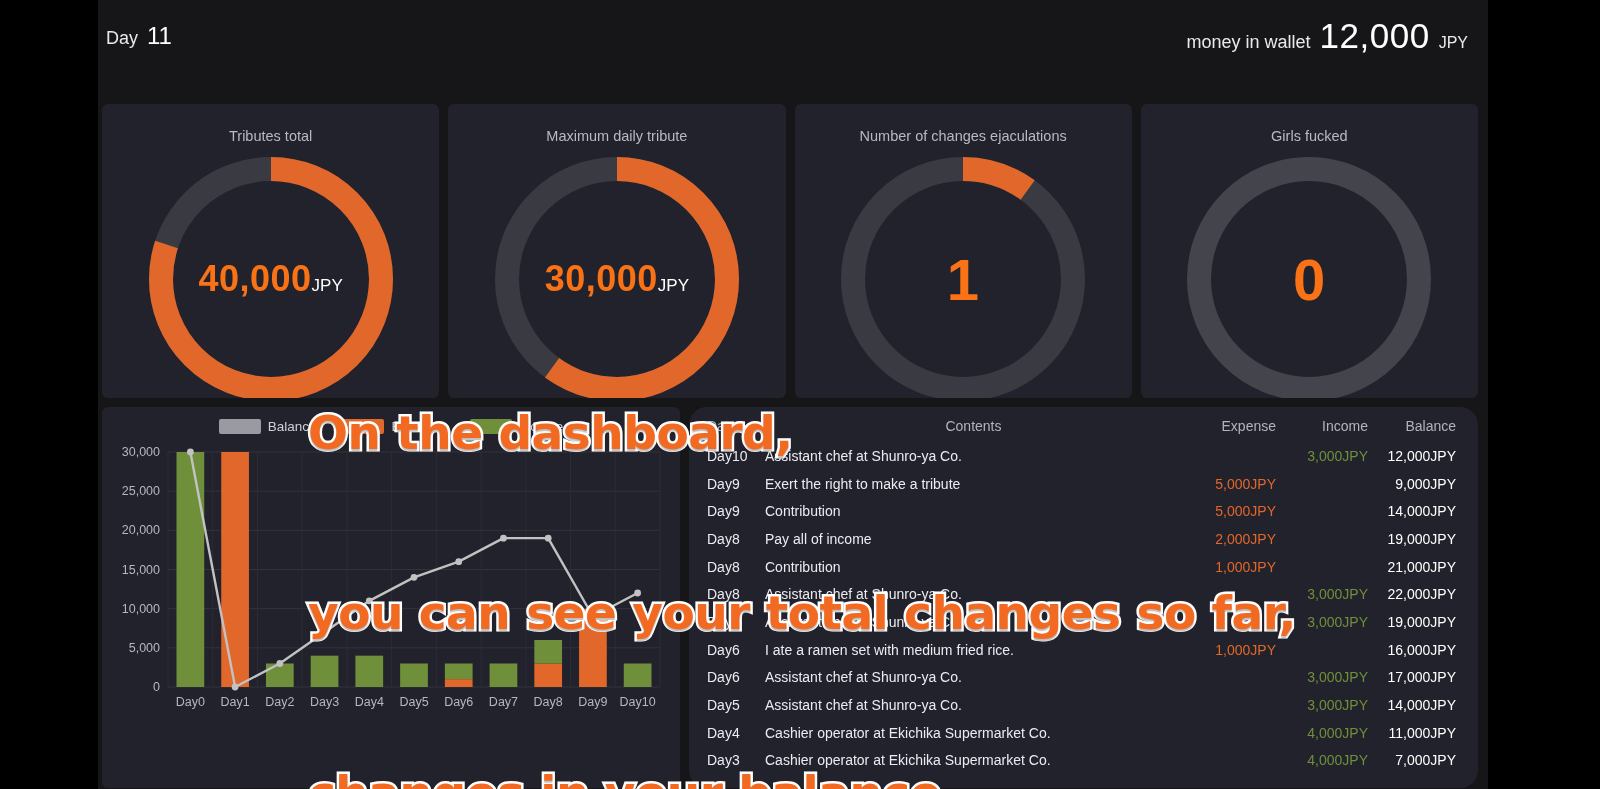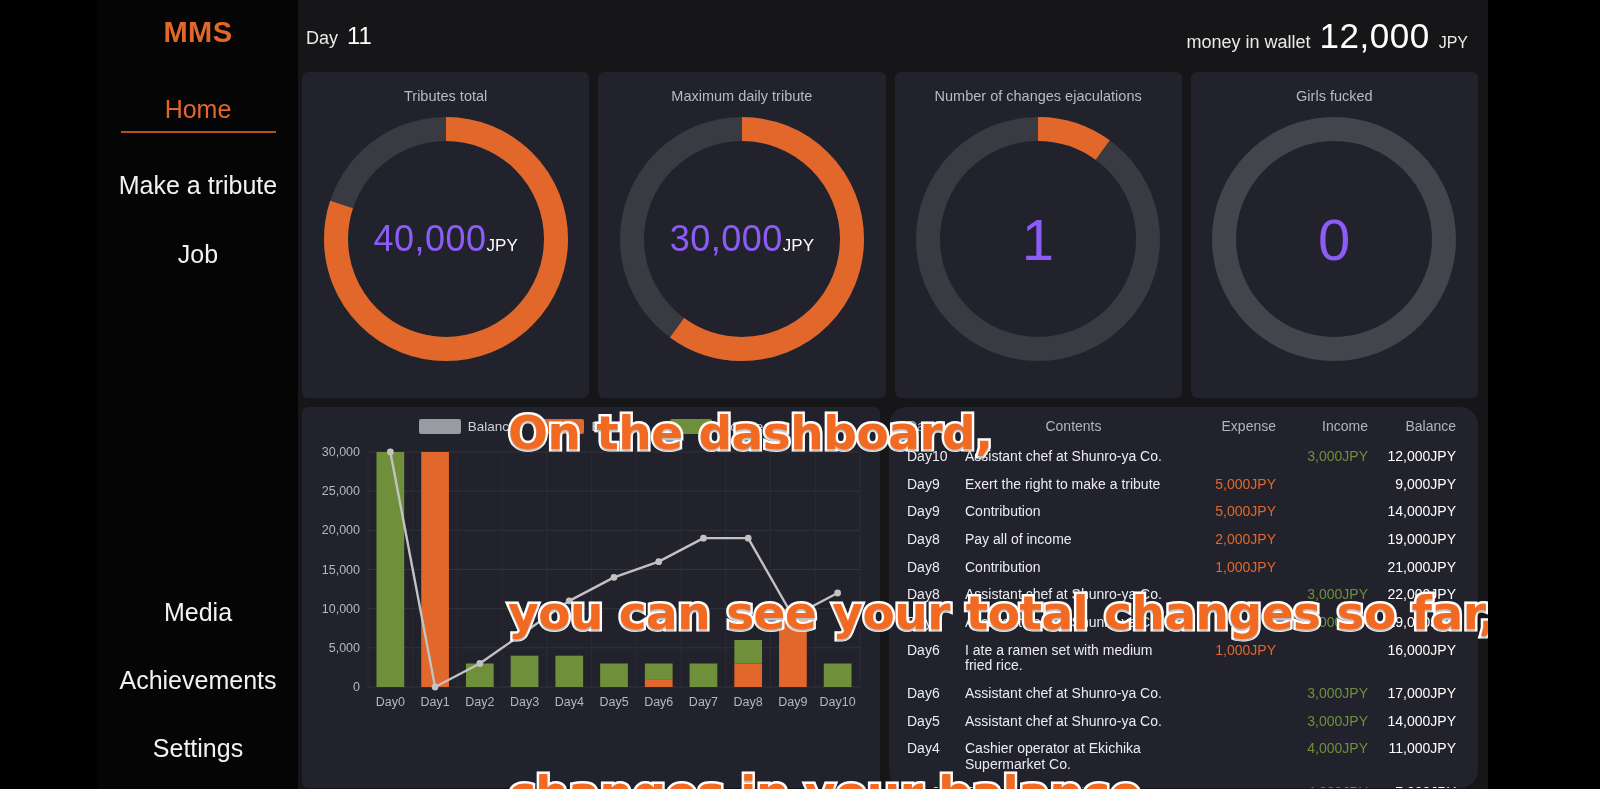--- a/index.html
+++ b/index.html
@@ -93,37 +93,38 @@
     gap: 9px;
     padding: 0 10px 0 4px;
     height: 326px;
   }
   .stat-card {
     flex: 1 1 0;
     background: #22222c;
     border-radius: 6px;
     position: relative;
     display: flex; flex-direction: column; align-items: center;
-    padding-top: 16px;
+    padding-top: 24px;
     overflow: hidden;
+    margin-top: 32px;
   }
   .stat-title { color: #b9b9c2; font-size: 14.5px; }
   .donut-wrap {
     position: relative;
     width: 256px; height: 256px;
     margin-top: 7px;
   }
   .donut-wrap svg { display: block; }
   .donut-center {
     position: absolute; left: 0; right: 0; top: 50%;
     transform: translateY(-50%);
     text-align: center;
     display: flex; align-items: baseline; justify-content: center;
   }
-  .donut-value { color: #8b5cf6; font-size: 36px; font-weight: 400; letter-spacing: 0.5px; }
+  .donut-value { color: #f97316; font-size: 36px; font-weight: 700; letter-spacing: 0.5px; }
   .donut-value.big { font-size: 58px; }
   .donut-unit { color: #ffffff; font-size: 17px; }
 
   
   .bottom-row {
     display: flex;
     gap: 9px;
     padding: 9px 10px 0 4px;
     height: 390px;
   }
@@ -202,41 +203,20 @@
   }
   .caption-line { display: block; }
 </style>
 </head>
 <body>
 
 <div id="app">
 
   <div class="gutter-left"></div>
 
-  <div class="sidebar">
-    <div class="brand">MMS</div>
-
-    <div class="nav-item active">
-      <span>Home</span>
-      <span class="underline"></span>
-    </div>
-    <div class="nav-gap-a"></div>
-    <div class="nav-item">Make a tribute</div>
-    <div class="nav-gap-b"></div>
-    <div class="nav-item">Job</div>
-
-    <div class="nav-spacer"></div>
-
-    <div class="nav-item">Media</div>
-    <div class="nav-gap-c"></div>
-    <div class="nav-item">Achievements</div>
-    <div class="nav-gap-d"></div>
-    <div class="nav-item">Settings</div>
-    <div class="nav-bottom-pad"></div>
-  </div>
 
   <div class="main">
 
     <div class="topbar">
       <div class="day-wrap">
         <span class="day-label">Day</span>
         <span class="day-value">11</span>
       </div>
       <div class="wallet-wrap">
         <span class="wallet-label">money in wallet</span>

